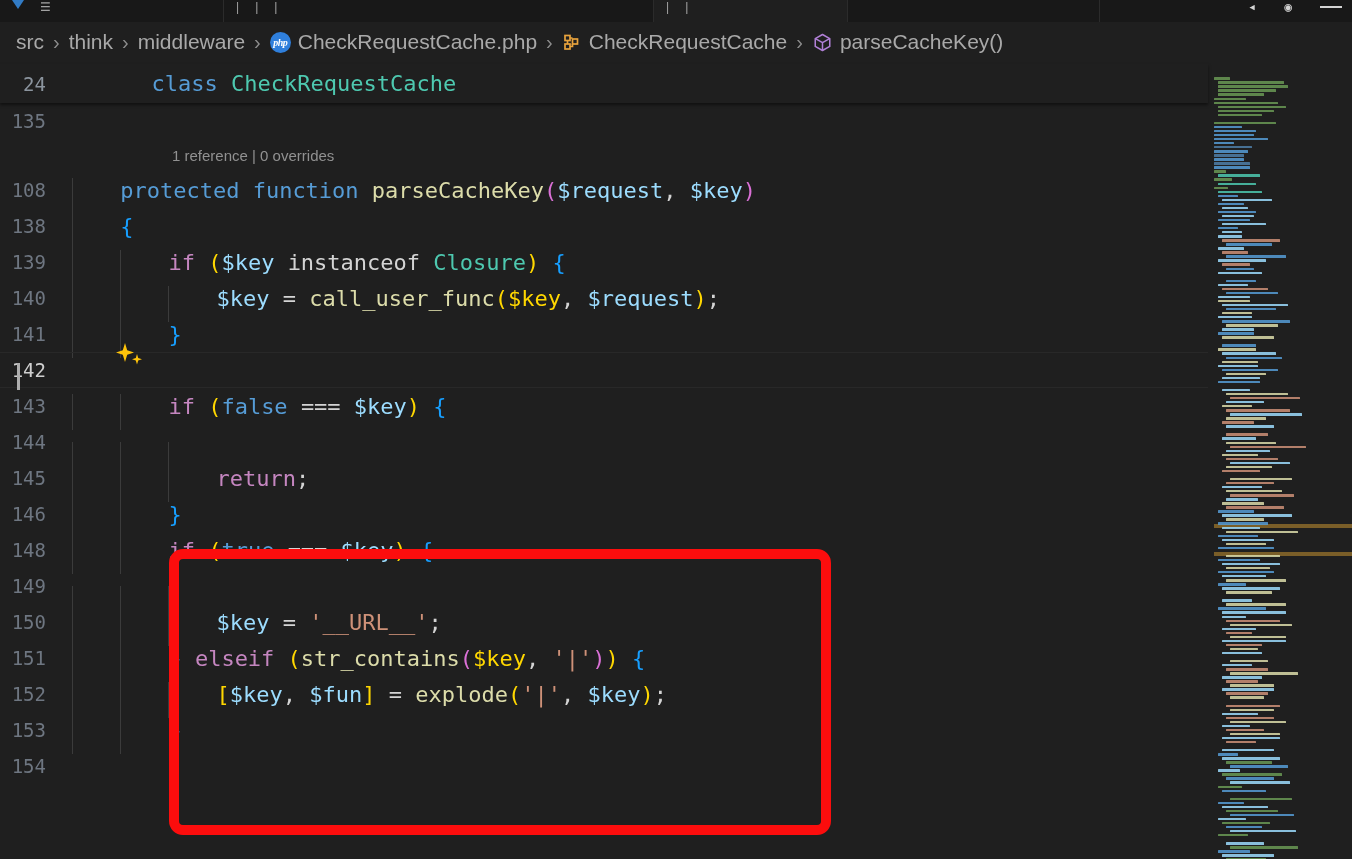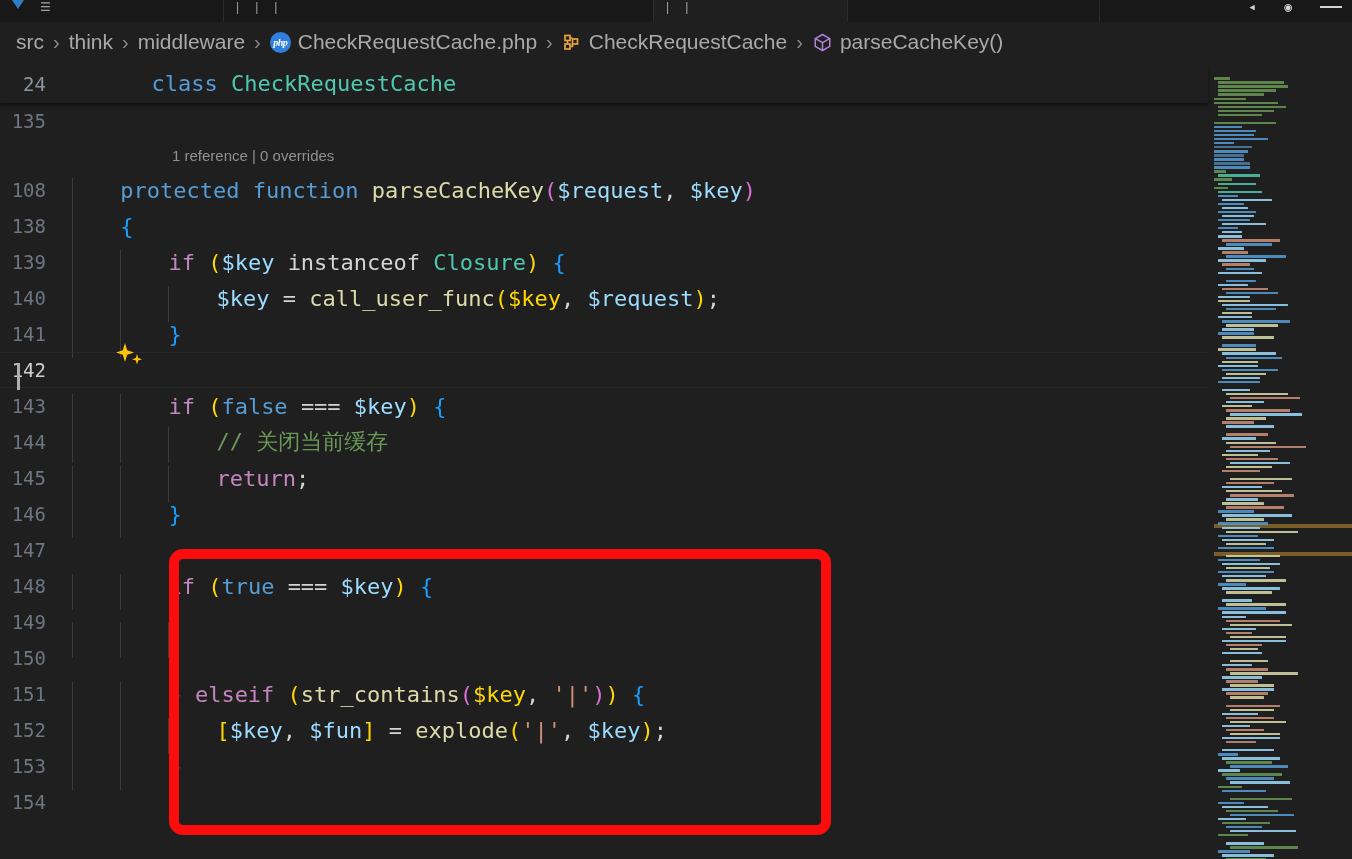--- a/index.html
+++ b/index.html
@@ -244,44 +244,41 @@
           <div class="cl-hl"></div>
           <div class="ln active">142</div>
           <div class="code"><span style="position: relative; padding-left: 0px; display: inline-block;"></span><div class="cursor" style="left: -55px;"></div></div>
         </div>
         <div class="row">
           <div class="ln">143</div>
           <div class="code"><div class="guide" style="left: 0px;"></div><div class="guide" style="left: 48.2px;"></div><span style="position: relative; padding-left: 96.4px; display: inline-block;"><span class="k">if </span><span class="p1">(</span><span class="kb">false </span><span class="op">=== </span><span class="var">$key</span><span class="p1">)</span><span class="op"> </span><span class="p3">{</span></span></div>
         </div>
         <div class="row">
           <div class="ln">144</div>
-          <div class="code"><div class="guide" style="left: 0px;"></div><div class="guide" style="left: 48.2px;"></div><div class="guide" style="left: 96.4px;"></div><span style="position: relative; padding-left: 144.6px; display: inline-block;"><span class="cm">// 关闭当前缓存</span></span></div>
+          <div class="code"><div class="guide" style="left: 0px;"></div><div class="guide" style="left: 48.2px;"></div><div class="guide" style="left: 96.4px;"></div></div>
         </div>
         <div class="row">
           <div class="ln">145</div>
           <div class="code"><div class="guide" style="left: 0px;"></div><div class="guide" style="left: 48.2px;"></div><div class="guide" style="left: 96.4px;"></div><span style="position: relative; padding-left: 144.6px; display: inline-block;"><span class="k">return</span><span class="op">;</span></span></div>
         </div>
         <div class="row">
           <div class="ln">146</div>
           <div class="code"><div class="guide" style="left: 0px;"></div><div class="guide" style="left: 48.2px;"></div><span style="position: relative; padding-left: 96.4px; display: inline-block;"><span class="p3">}</span></span></div>
         </div>
         <div class="row">
-          <div class="ln">147</div>
-          <div class="code"><span style="position: relative; padding-left: 0px; display: inline-block;"></span></div>
-        </div>
-        <div class="row">
           <div class="ln">148</div>
           <div class="code"><div class="guide" style="left: 0px;"></div><div class="guide" style="left: 48.2px;"></div><span style="position: relative; padding-left: 96.4px; display: inline-block;"><span class="k">if </span><span class="p1">(</span><span class="kb">true </span><span class="op">=== </span><span class="var">$key</span><span class="p1">)</span><span class="op"> </span><span class="p3">{</span></span></div>
         </div>
         <div class="row">
           <div class="ln">149</div>
           <div class="code"><div class="guide" style="left: 0px;"></div><div class="guide" style="left: 48.2px;"></div><div class="guide" style="left: 96.4px;"></div></div>
         </div>
         <div class="row">
           <div class="ln">150</div>
+          <div class="code"><div class="guide" style="left: 0px;"></div><div class="guide" style="left: 48.2px;"></div><div class="guide" style="left: 96.4px;"></div><span style="position: relative; padding-left: 144.6px; display: inline-block;"><span class="var">$key </span><span class="op">= </span><span class="str">'__URL__'</span><span class="op">;</span></span></div>
         </div>
         <div class="row">
           <div class="ln">151</div>
           <div class="code"><div class="guide" style="left: 0px;"></div><div class="guide" style="left: 48.2px;"></div><span style="position: relative; padding-left: 96.4px; display: inline-block;"><span class="p3">}</span><span class="op"> </span><span class="k">elseif </span><span class="p1">(</span><span class="fn">str_contains</span><span class="p2">(</span><span class="var2">$key</span><span class="op">, </span><span class="str">'|'</span><span class="p2">)</span><span class="p1">)</span><span class="op"> </span><span class="p3">{</span></span></div>
         </div>
         <div class="row">
           <div class="ln">152</div>
           <div class="code"><div class="guide" style="left: 0px;"></div><div class="guide" style="left: 48.2px;"></div><div class="guide" style="left: 96.4px;"></div><span style="position: relative; padding-left: 144.6px; display: inline-block;"><span class="p1">[</span><span class="var">$key</span><span class="op">, </span><span class="var">$fun</span><span class="p1">]</span><span class="op"> = </span><span class="fn">explode</span><span class="p1">(</span><span class="str">'|'</span><span class="op">, </span><span class="var">$key</span><span class="p1">)</span><span class="op">;</span></span></div>
         </div>
         <div class="row">

